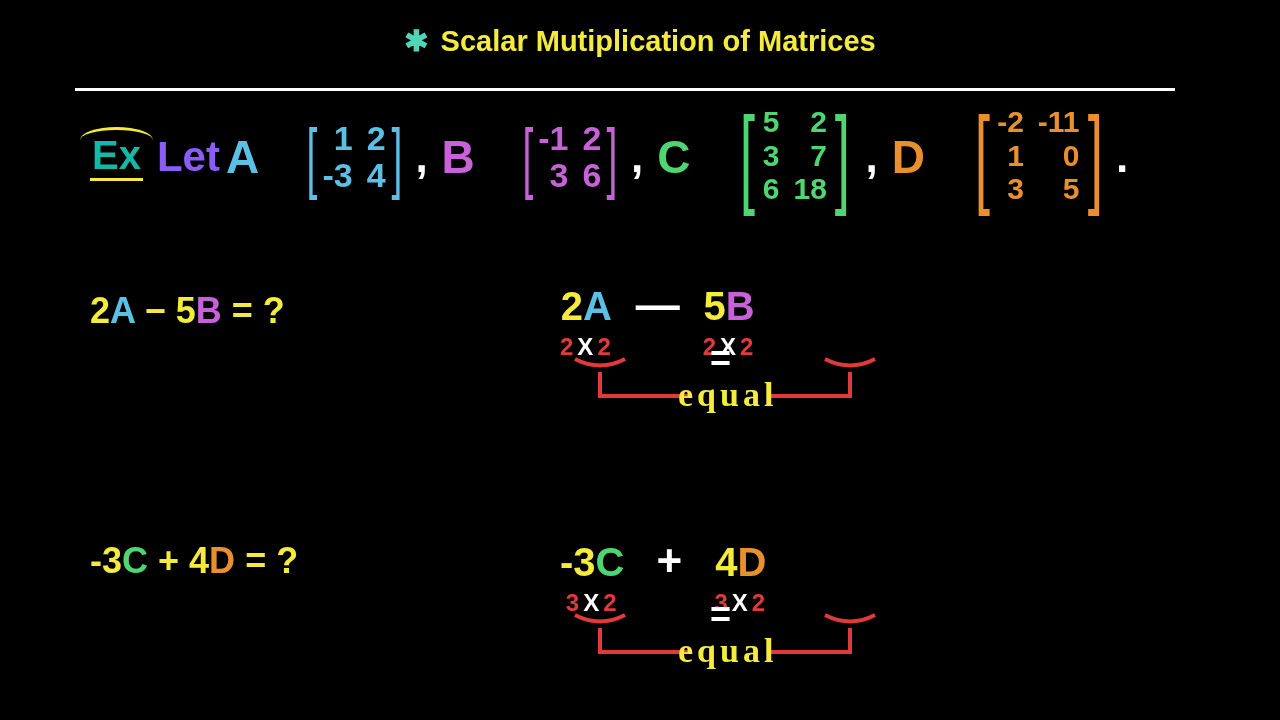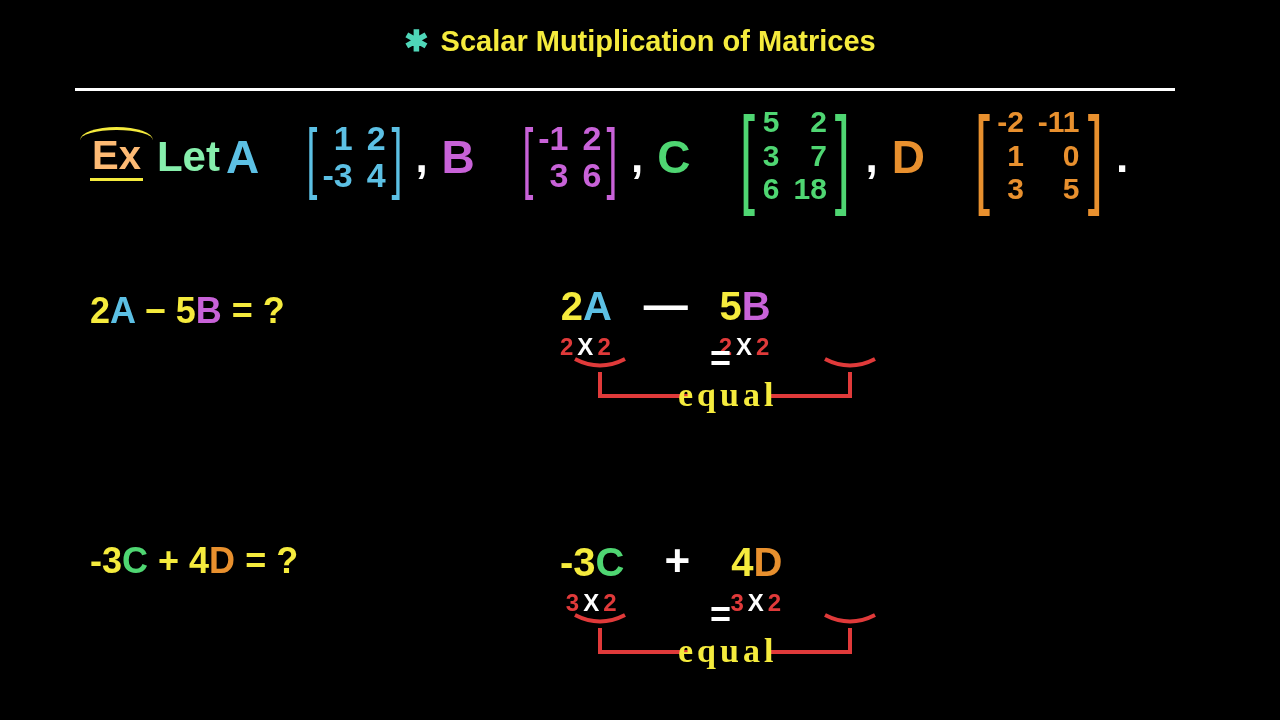--- a/index.html
+++ b/index.html
@@ -34,37 +34,37 @@
     position: absolute;
     top: 108px;
     left: 90px;
     font-size: 44px;
     display: flex;
     align-items: center;
     gap: 6px;
     white-space: nowrap;
   }
   .ex-box {
-    color: #fdba74;
+    color: #14b8a6;
     font-size: 40px;
     border-bottom: 3px solid #f5eb3d;
     padding: 0 2px;
     position: relative;
   }
   .ex-box::before {
     content: '';
     position: absolute;
     top: -6px;
     left: -10px;
     right: -10px;
     height: 10px;
     border-top: 3px solid #f5eb3d;
     border-radius: 50% 50% 0 0 / 100% 100% 0 0;
   }
-  .let { color: #86efac; font-size: 42px; margin-left: 8px; }
+  .let { color: #8b5cf6; font-size: 42px; margin-left: 8px; }
   .mlabel { font-size: 46px; }
   .A { color: #5cc0e4; }
   .B { color: #c862d8; }
   .C { color: #4fd672; }
   .D { color: #e8902e; }
   .eq { color: inherit; margin: 0 2px; }
   .matrix {
     display: inline-flex;
     align-items: center;
     font-size: 34px;
@@ -102,21 +102,21 @@
   
   .work {
     position: absolute;
     font-size: 40px;
   }
   .w1 { top: 280px; left: 560px; }
   .w2 { top: 536px; left: 560px; }
   .work-row1 {
     display: flex;
     align-items: baseline;
-    gap: 8px;
+    gap: 0;
     justify-content: space-between;
   }
   .term { display: inline-flex; flex-direction: column; align-items: center; }
   .op-gap { width: 90px; text-align: center; color: #ffffff; font-size: 44px; }
   .dim {
     font-size: 24px;
     margin-top: 4px;
     letter-spacing: 2px;
   }
   .dim .d { color: #e03a3a; }

